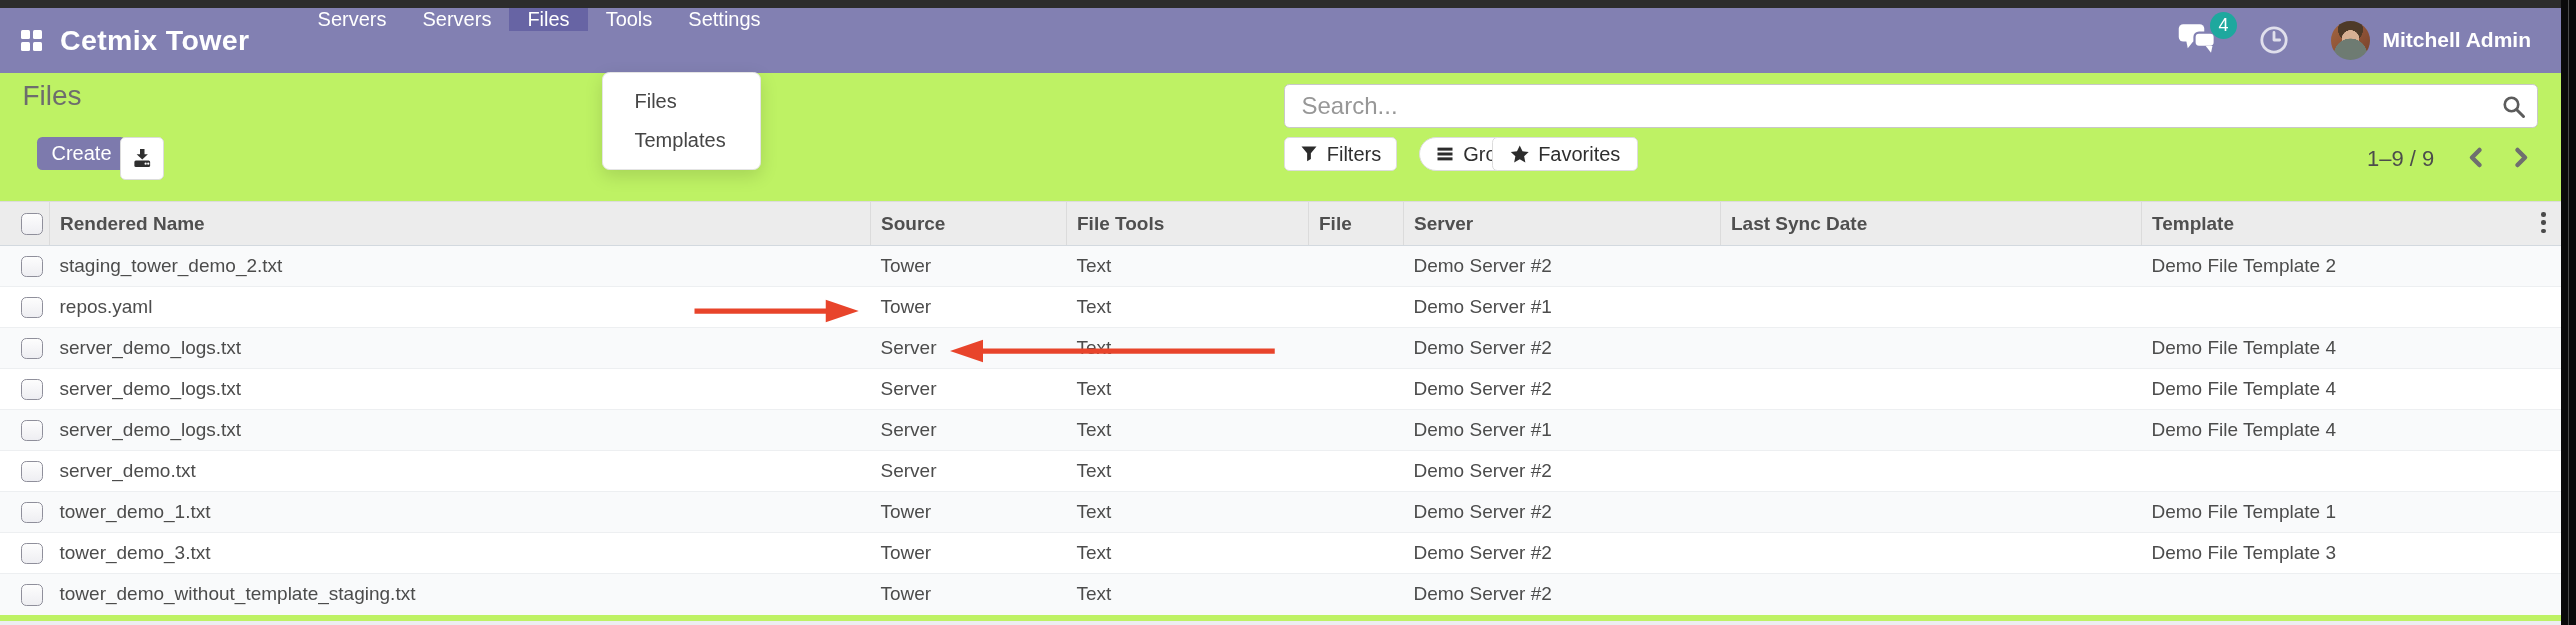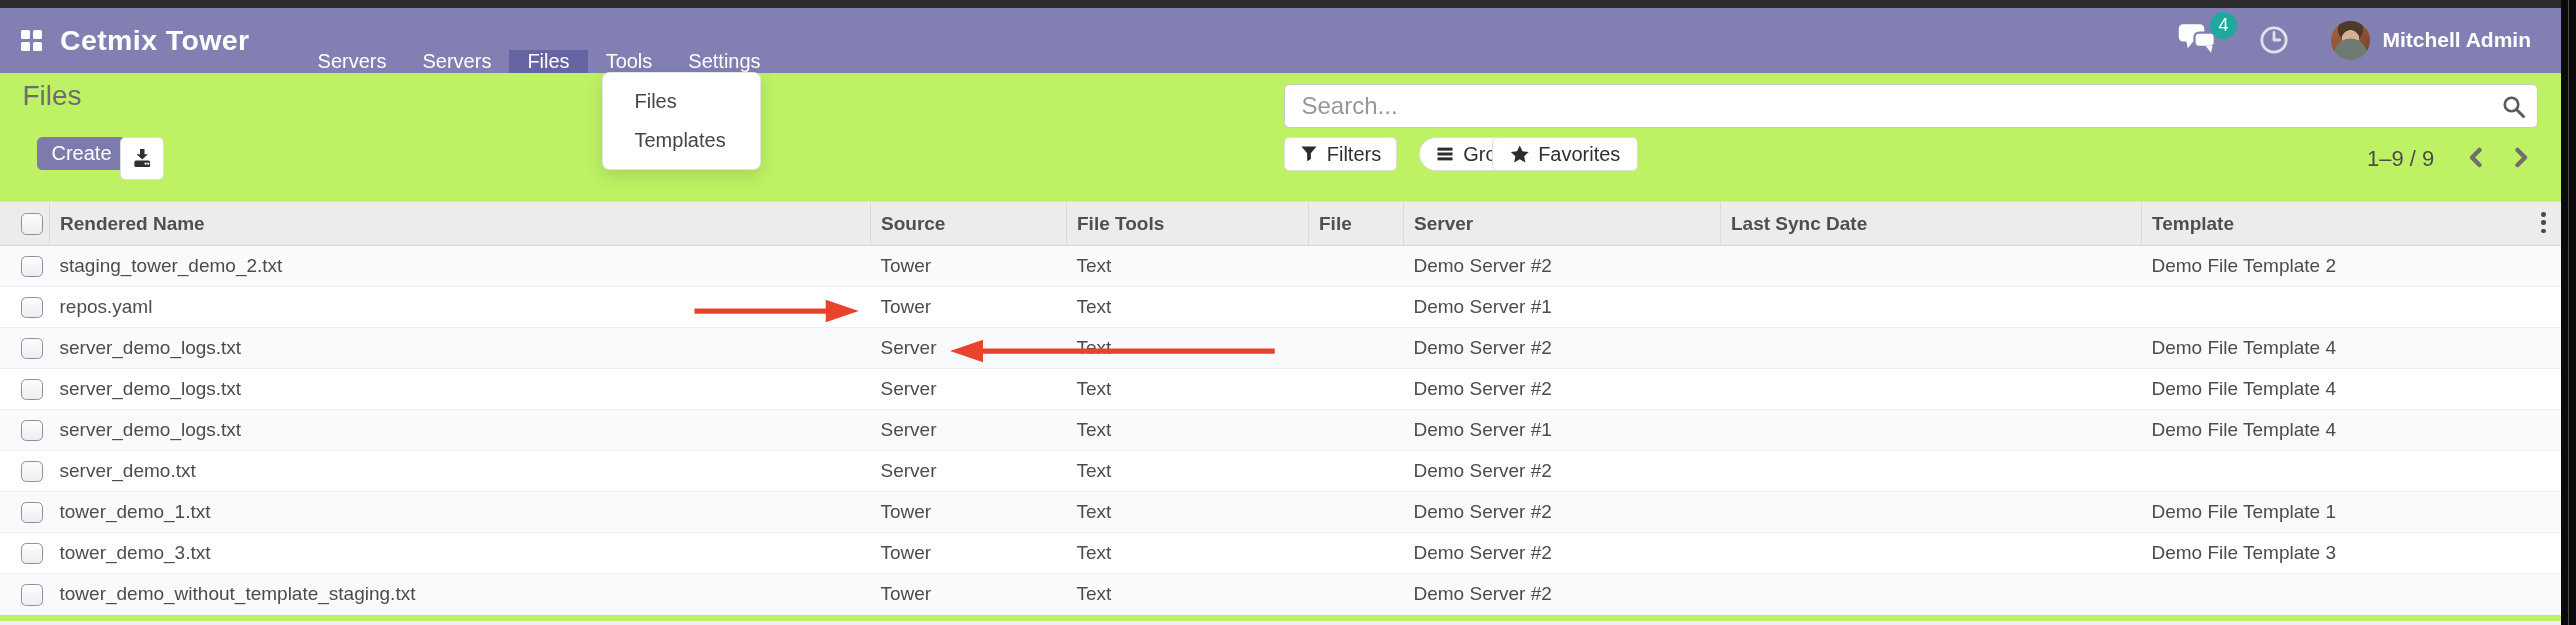--- a/index.html
+++ b/index.html
@@ -11,21 +11,21 @@
   .right-strip{position:absolute;right:0;top:0;width:15px;height:626px;background:#0a0a0a;z-index:95;}
   .right-strip::after{content:"";position:absolute;left:6.8px;top:0;width:1.5px;height:100%;background:#4a4a4a;}
 
   
   .navbar{position:absolute;left:0;top:7.5px;width:2561px;height:65px;background:var(--navbar-bg,#8280b2);
           display:flex;align-items:stretch;color:#fff;z-index:40;}
   .apps-grid{align-self:center;margin-left:21px;width:21px;height:21px;display:grid;
              grid-template-columns:9px 9px;grid-template-rows:9px 9px;gap:3px;cursor:pointer;}
   .apps-grid span{background:#fff;border-radius:1.5px;}
   .brand{align-self:center;margin-left:18px;font-size:28.5px;font-weight:700;letter-spacing:0.4px;cursor:pointer;}
-  .nav-menu{display:flex;margin-left:50px;align-items:flex-end;}
+  .nav-menu{display:flex;margin-left:50px;align-items:flex-start;}
   .nav-item{display:flex;align-items:center;padding:0 18px;font-size:20px;cursor:pointer;white-space:nowrap;}
   .nav-item.active{background:var(--navbar-active,#6764a4);}
   .nav-right{margin-left:auto;display:flex;align-items:center;margin-right:30px;}
   .msg-wrap{position:relative;margin-right:42px;cursor:pointer;}
   .badge{position:absolute;top:-10.5px;right:-19.5px;min-width:27px;height:27px;border-radius:13.5px;
          background:var(--badge-teal,#1ea89e);color:#fff;font-size:18px;display:flex;
          align-items:center;justify-content:center;padding:0 4.5px;box-sizing:border-box;}
   .clock-wrap{margin-right:42px;cursor:pointer;display:flex;}
   .avatar{width:39px;height:39px;border-radius:50%;margin-right:12px;cursor:pointer;
     background:

